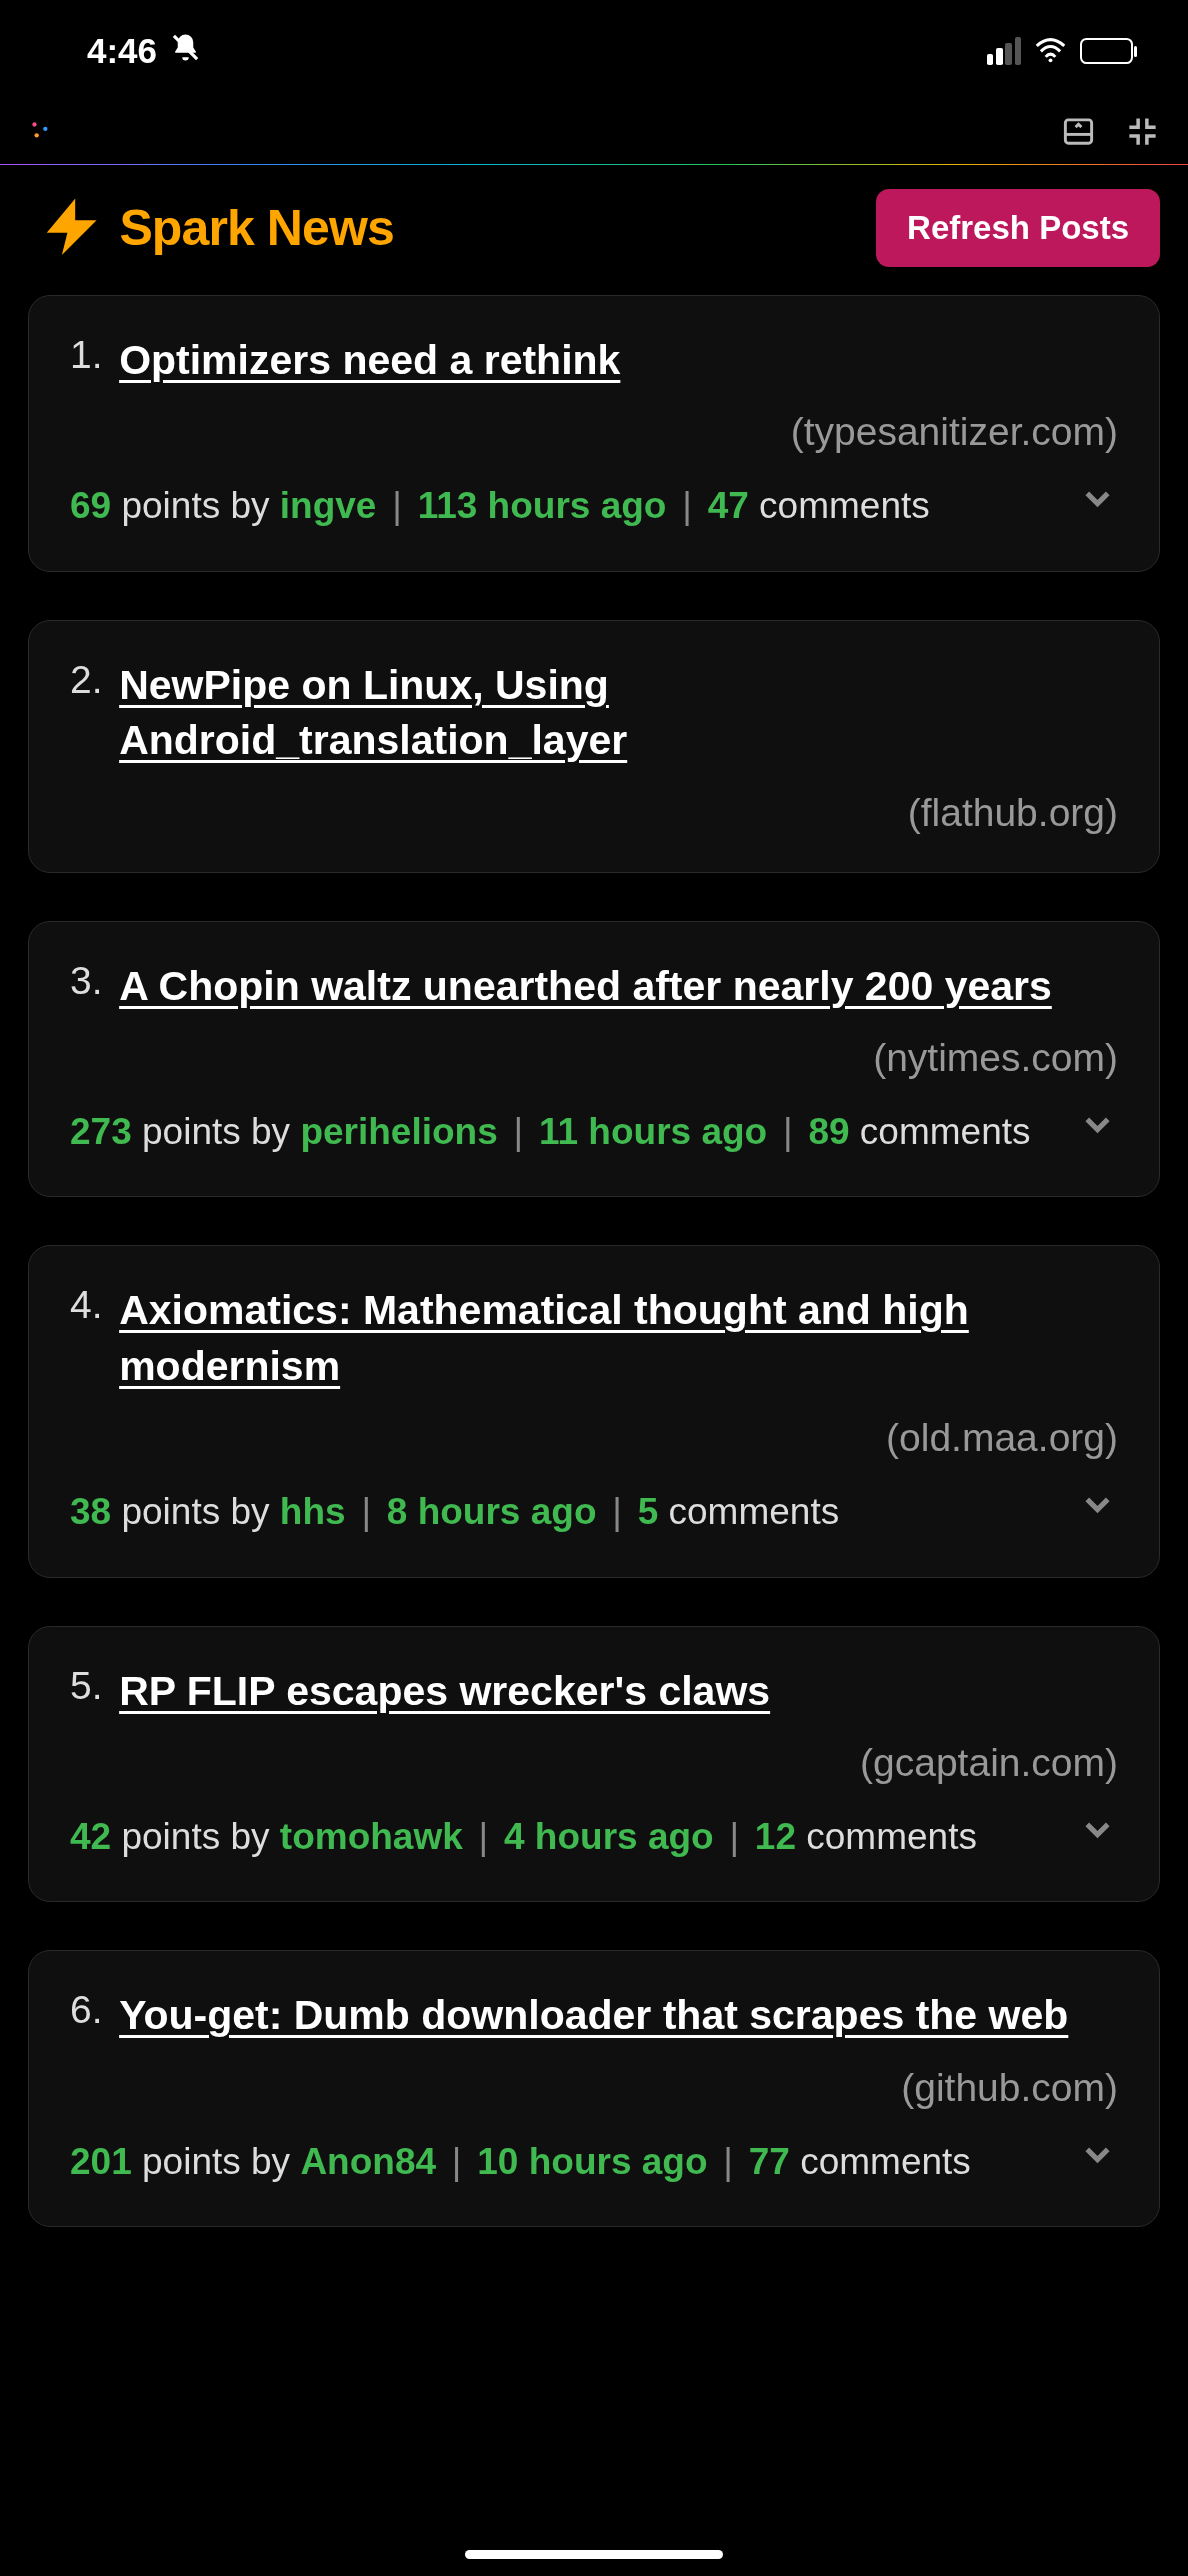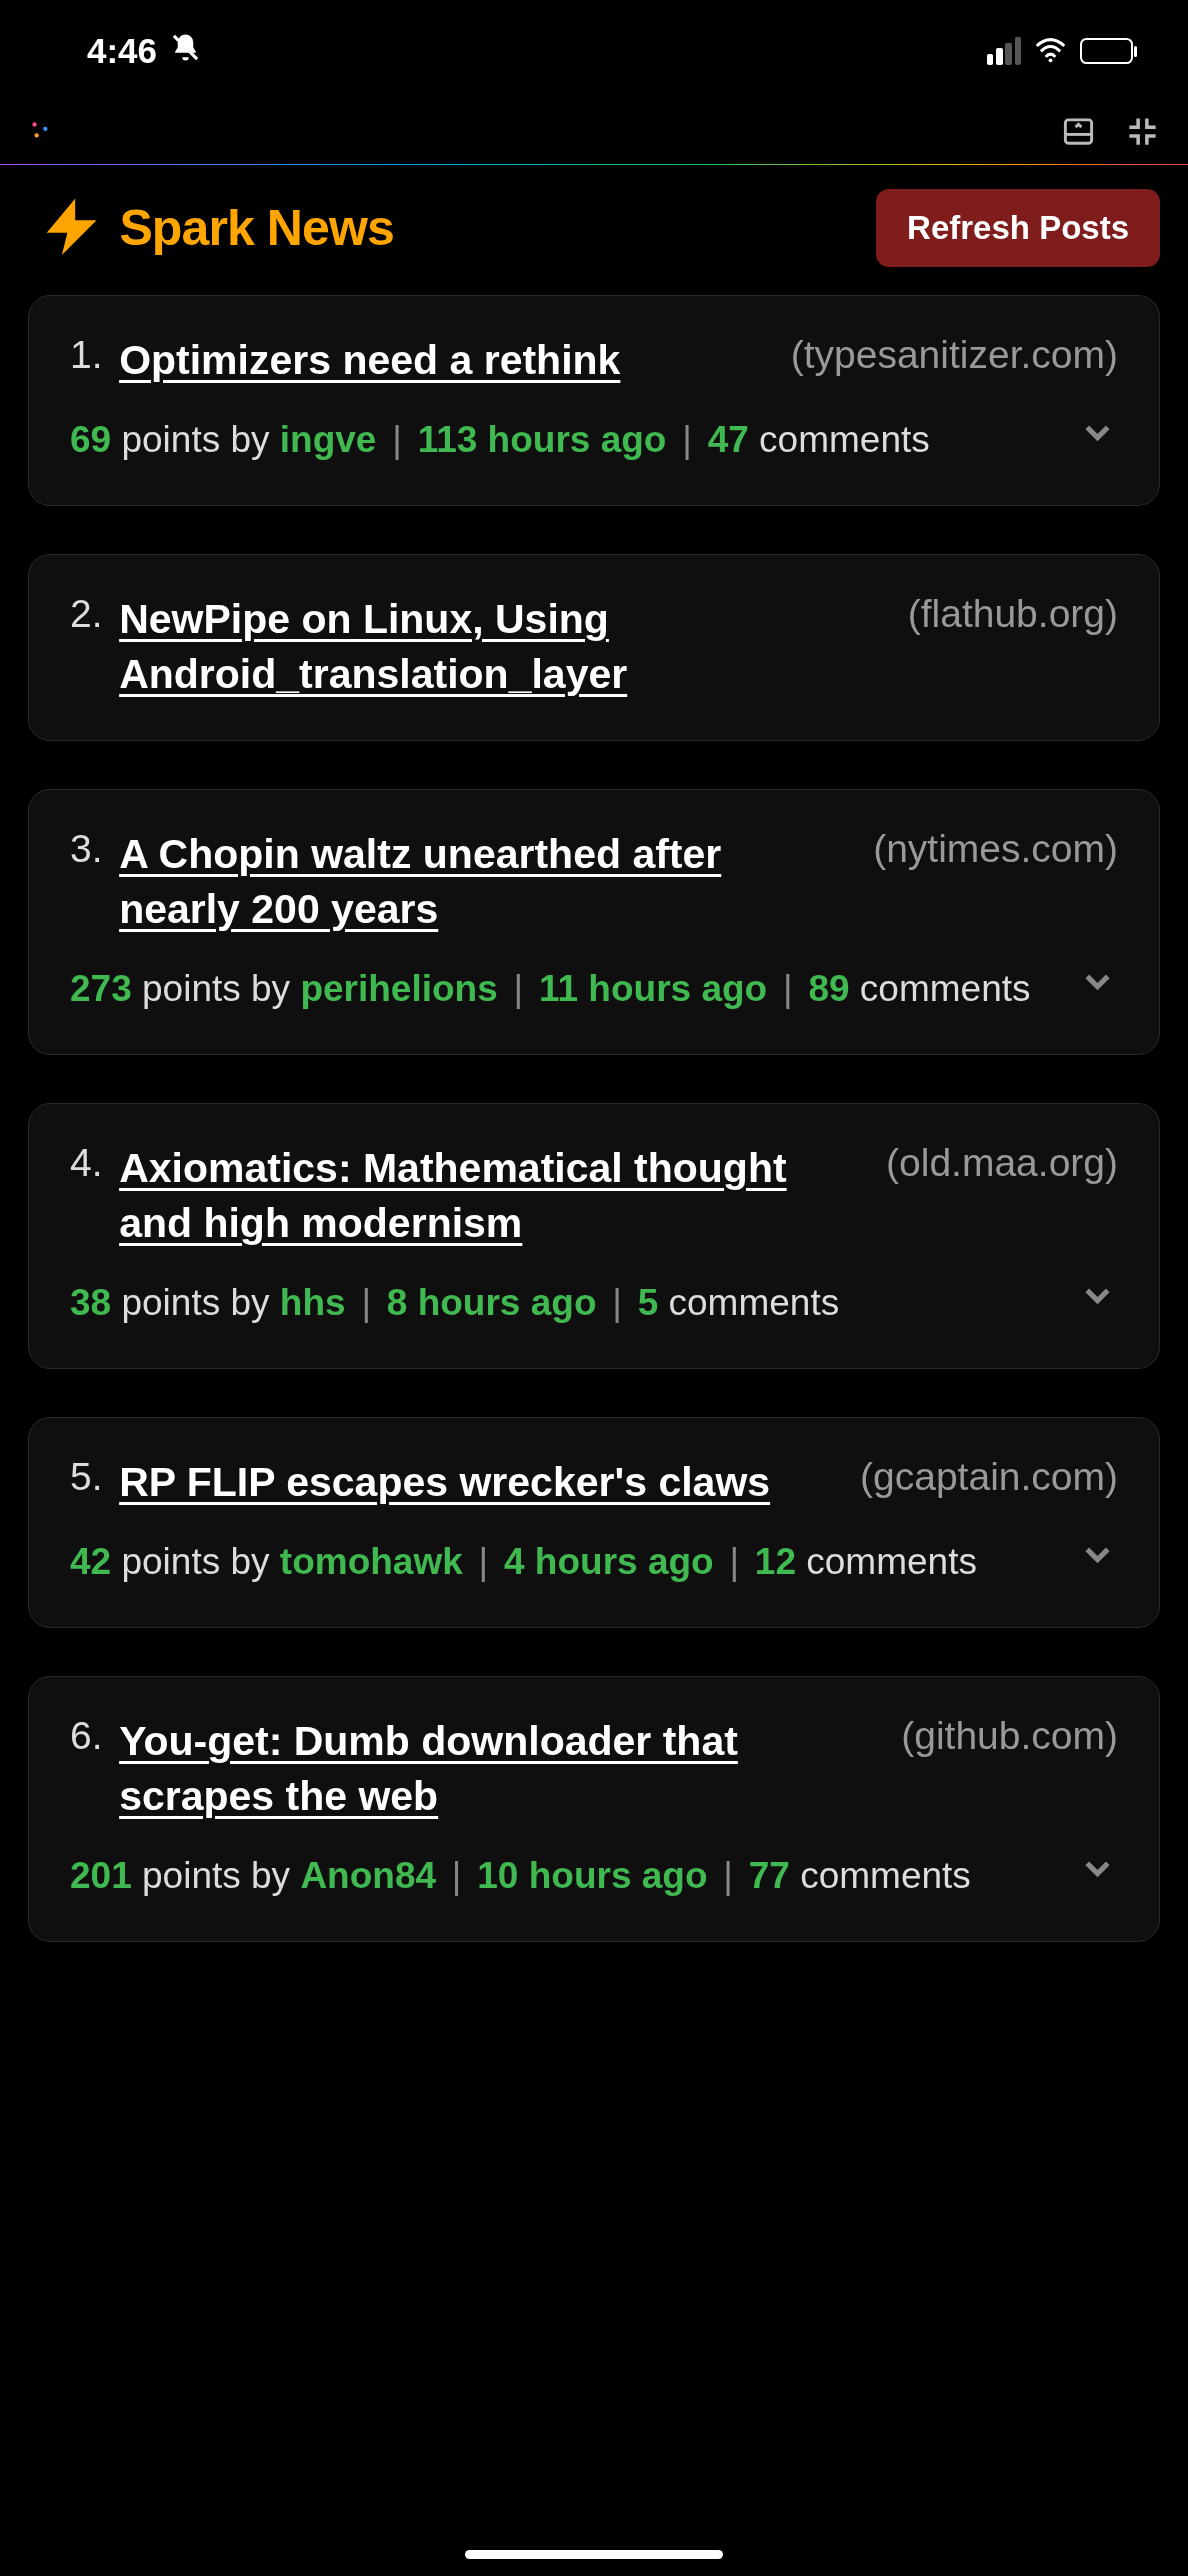--- a/index.html
+++ b/index.html
@@ -53,42 +53,42 @@
     .toolbar-right svg { width:35px; height:35px; }
 
     .app-header {
       display:flex; align-items:center; justify-content:space-between;
       padding: 24px 28px 28px 42px;
     }
     .app-title { display:flex; align-items:center; gap:18.4px; }
     .bolt-icon { width:59px; height:59px; }
     .app-title-text { color:#ffa500; font-size:50px; font-weight:700; letter-spacing:-0.9px; }
     .refresh-btn {
-      background:#7f1d1d; color:#fff; border:none;
+      background:#be185d; color:#fff; border:none;
       font-size:33px; font-weight:600;
       padding: 20px 31px; border-radius:13px; cursor:pointer;
     }
 
     .posts { padding: 0 28px; }
     .post-card {
       border: 1.8px solid #2a2a2a;
       background: #0f0f0f;
       border-radius: 22px;
       padding: 37px 41px 37px 41px;
       margin-bottom: 48px;
     }
     .row1 { display:flex; align-items:flex-start; gap:16.6px; }
     .rank { font-size:39px; color:#ddd; white-space:nowrap; }
     .post-title {
       color:#fff; font-size:41px; font-weight:700; text-decoration:underline; text-decoration-thickness:2.8px; text-underline-offset:5.5px;
       line-height:1.35;
     }
     .domain { color:#999; font-size:39px; white-space:nowrap; margin-left:auto; }
     .title-col { flex:1; min-width:0; }
-    .title-line { display:flex; align-items:flex-start; justify-content:space-between; gap:22px; }
+    .title-line { display:flex; align-items:flex-start; justify-content:space-between; gap:22px;flex-direction:column; }
     .meta-row { display:flex; justify-content:space-between; margin-top:24px; gap:10px; }
     .meta {
       font-size:37px; color:#ddd; line-height:1.5;
     }
     .meta .green { color:#3fb950; font-weight:600; }
     .meta .sep { color:#888; padding:0 5.5px; }
     .chevron-icon { width:41px; height:41px; flex-shrink:0; cursor:pointer; }
 
     .home-indicator {
       position:absolute; bottom:16.6px; left:50%; transform:translateX(-50%);

